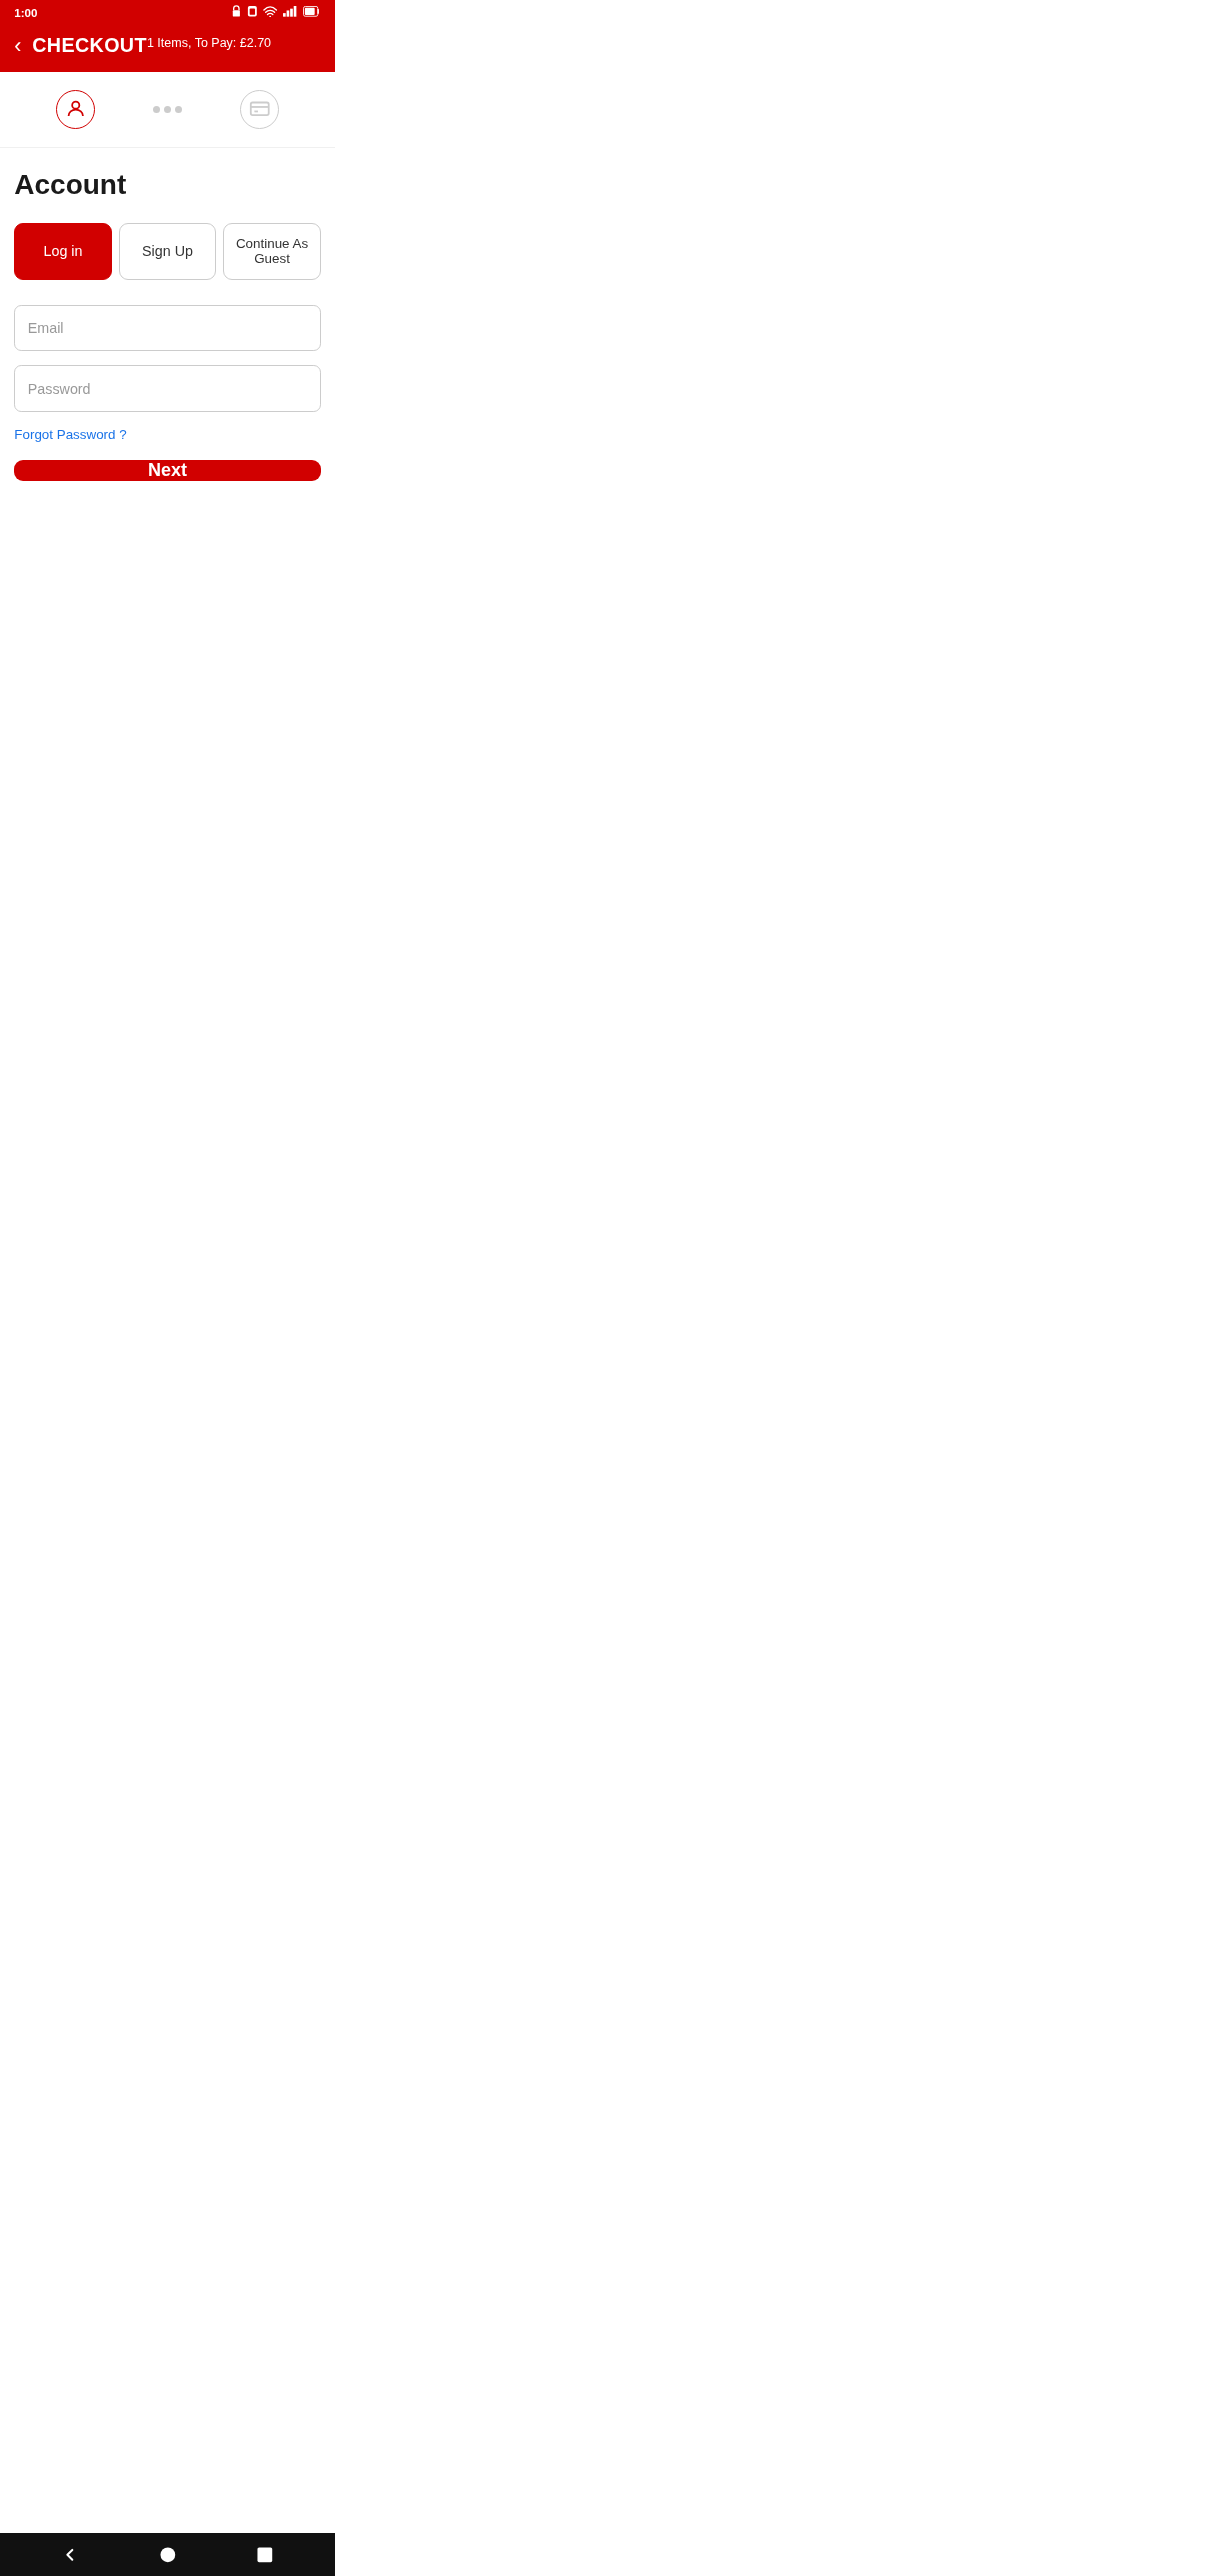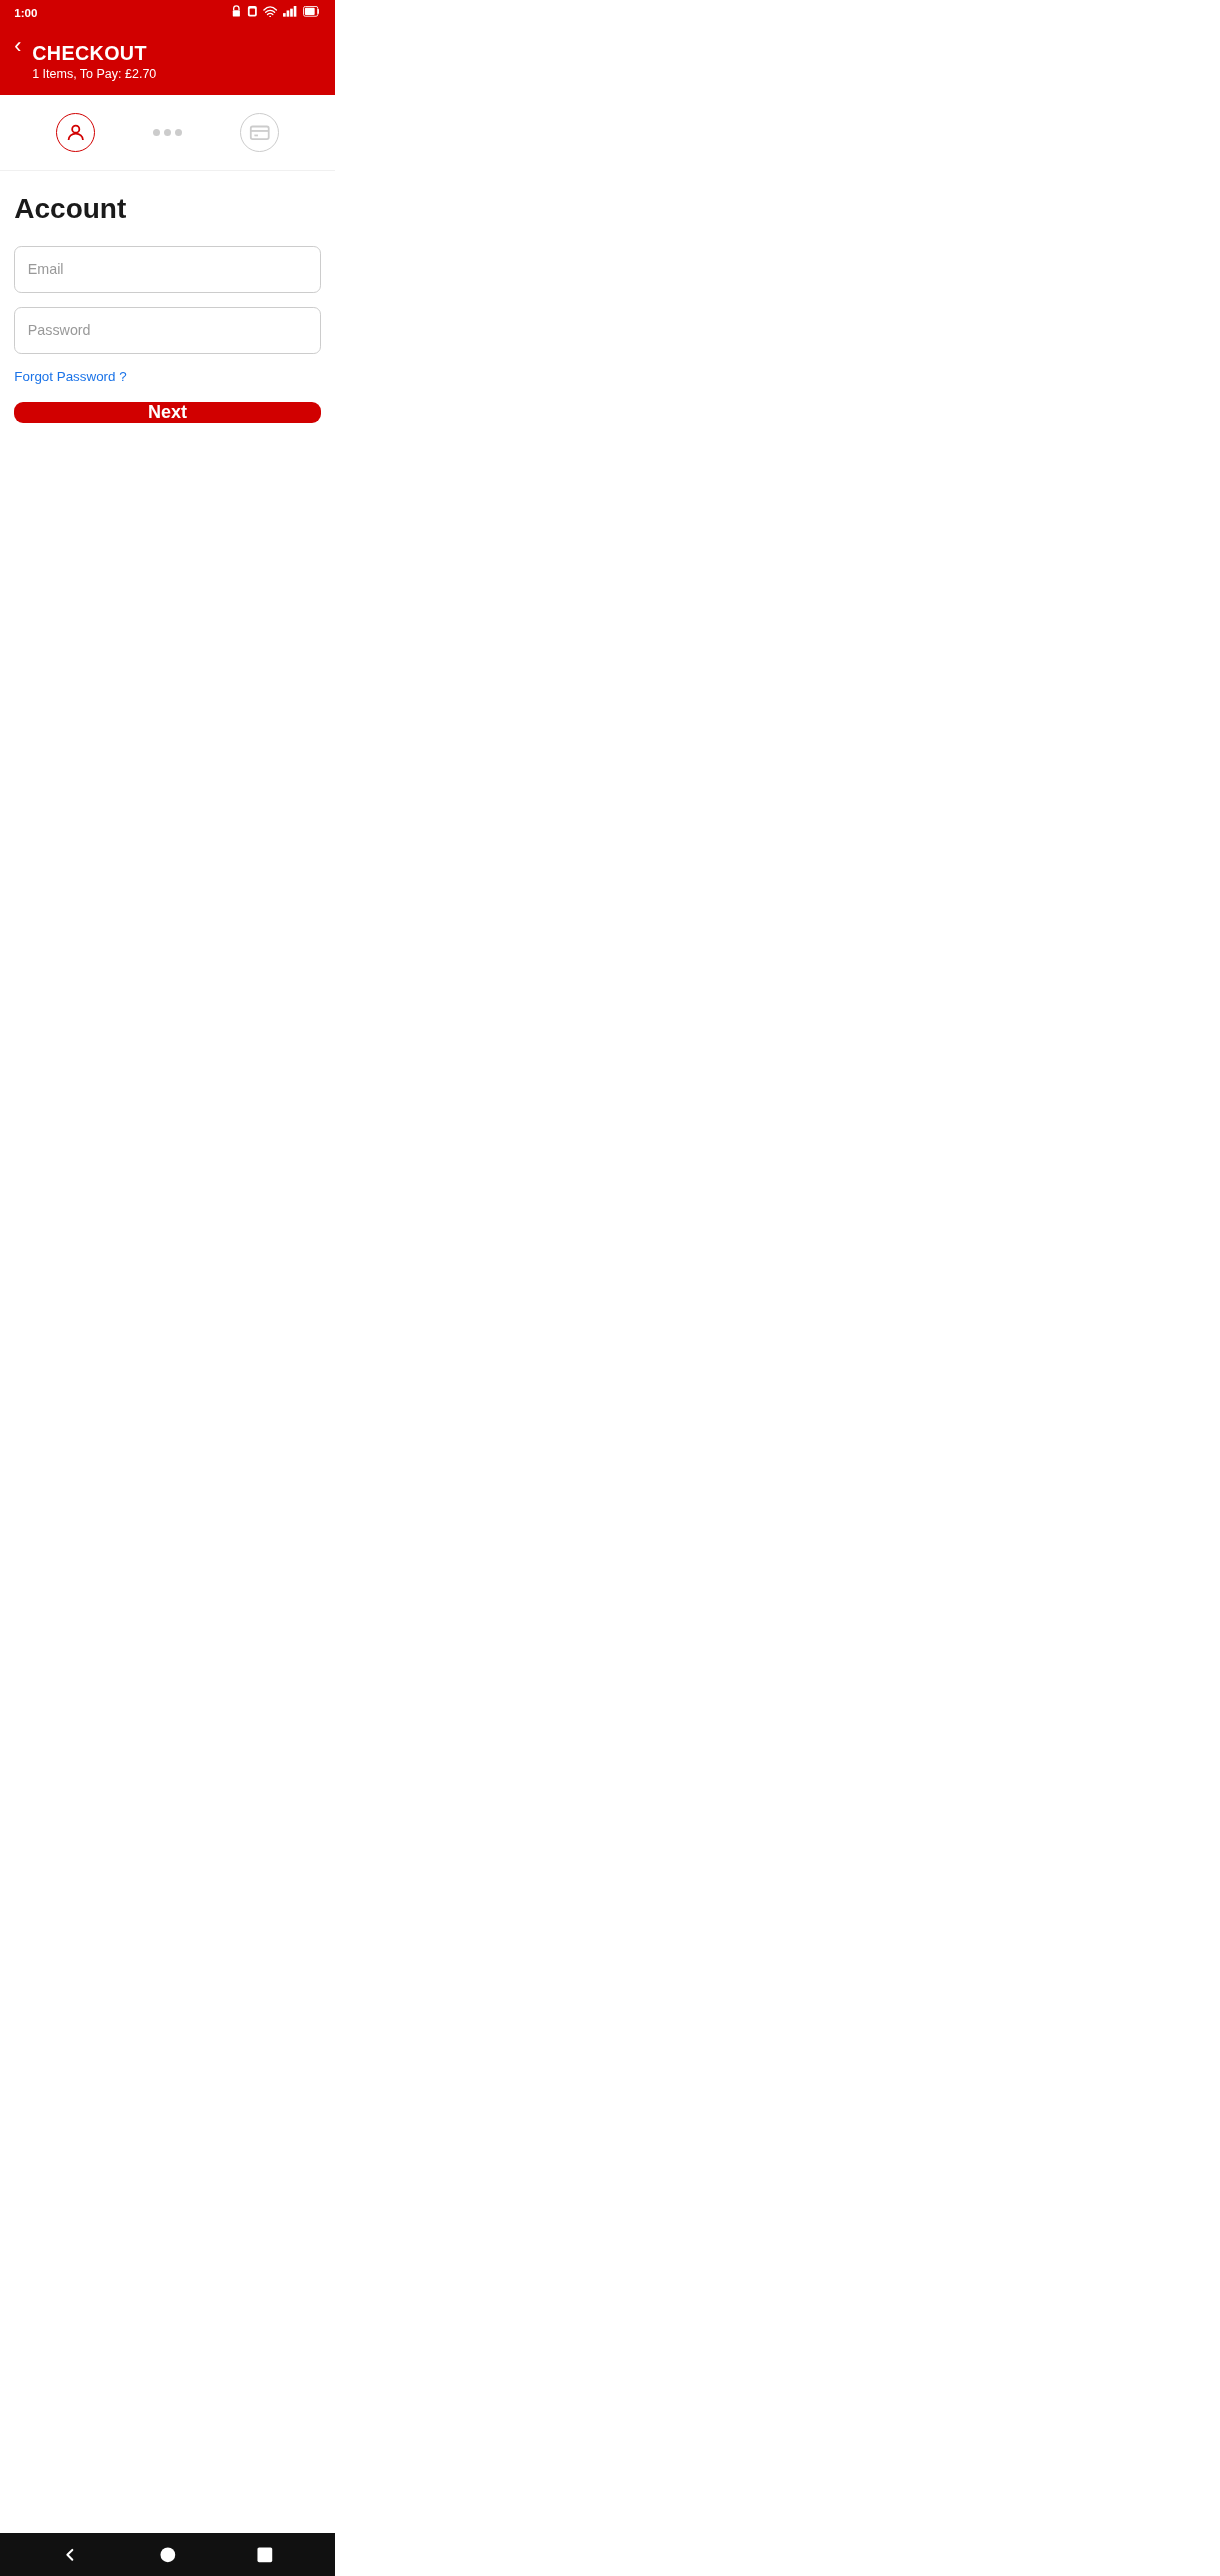--- a/index.html
+++ b/index.html
@@ -55,22 +55,20 @@
     .back-button {
       color: white;
       font-size: 21.5px;
       cursor: pointer;
       margin-top: 1.8px;
       line-height: 1;
     }
 
     .header-content {
       display: flex;
-      flex-direction: column;
-      margin-top: 8px;
     }
 
     .header-title {
       color: white;
       font-size: 19.7px;
       font-weight: 700;
       letter-spacing: 0.4px;
     }
 
     .header-subtitle {
@@ -319,20 +317,25 @@
         <line x1="6" y1="15" x2="10" y2="15"></line>
       </svg>
     </div>
   </div>
 </div>
 
 <div class="main-content">
   <h1 class="page-title">Account</h1>
 
   
+  <div class="tab-buttons">
+    <button class="tab-btn active">Log in</button>
+    <button class="tab-btn">Sign Up</button>
+    <button class="tab-btn guest">Continue As Guest</button>
+  </div>
 
   
   <div class="form-group">
     <input class="form-input" type="email" placeholder="Email" style="">
   </div>
 
   
   <div class="form-group">
     <input class="form-input" type="password" placeholder="Password" style="">
   </div>

